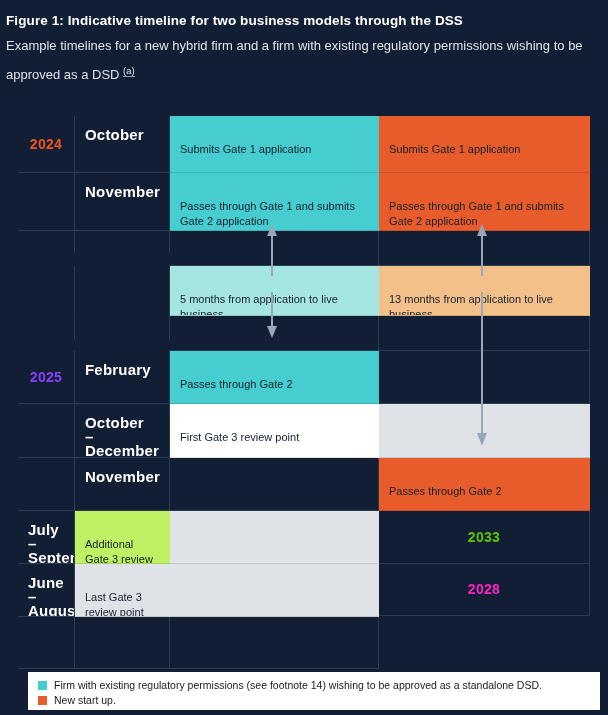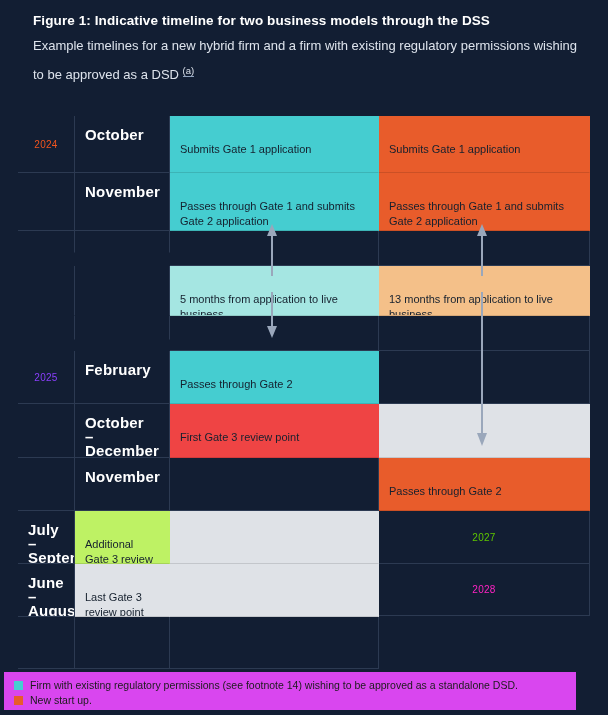--- a/index.html
+++ b/index.html
@@ -3,21 +3,21 @@
 <meta charset="utf-8">
 <style>
   html,body{margin:0;padding:0;}
   body{
     width:608px;height:715px;
     background:#121e33;
     font-family:"Liberation Sans",sans-serif;
     overflow:hidden;
     position:relative;
   }
-  .header{padding:12px 18px 0 33px;}
+  .header{padding:12px 18px 0 6px;}
   .fig-title{
     color:#ffffff;font-size:13.5px;font-weight:bold;line-height:18px;
     letter-spacing:.1px;
   }
   .fig-sub{
     color:#dde3ec;font-size:13px;font-weight:400;line-height:25px;
     margin-top:3px;max-width:578px;
   }
   .fig-sub sup{font-size:9.5px;vertical-align:super;border-bottom:1px solid #8fa2bd;}
 
@@ -36,36 +36,36 @@
     border-right:1px solid #2c3a52;
     border-bottom:1px solid #2c3a52;
     padding:8px 10px;
     font-size:11px;
     line-height:15px;
     display:flex;
     align-items:center;
     overflow:hidden;
   }
   .c-year{
-    font-size:10px;font-weight:normal;letter-spacing:.3px;
+    font-size:14px;font-weight:bold;letter-spacing:.3px;
     justify-content:center;border-right:1px solid #2c3a52;
   }
   .c-month{
     color:#ffffff;font-size:15px;font-weight:bold;line-height:14px;
     letter-spacing:.2px;display:block;padding-top:12px;
   }
   .c-body{color:#15202e;font-size:11px;line-height:15px;display:block;padding-top:26px;}
 
   
   .arrows{position:absolute;left:0;top:0;width:572px;height:545px;pointer-events:none;}
 
   
   .legend{
-    position:absolute;left:4px;top:672px;width:572px;height:38px;
-    background:#d946ef;
+    position:absolute;left:28px;top:672px;width:572px;height:38px;
+    background:#ffffff;
     padding:6px 0 0 0;
     box-sizing:border-box;
   }
   .leg-row{display:flex;align-items:flex-start;padding:0 0 1px 10px;}
   .leg-swatch{
     width:9px;height:9px;flex:0 0 9px;margin-top:3px;margin-right:7px;display:block;
   }
   .leg-text{color:#1b1b1b;font-size:10.5px;line-height:14px;}
 </style>
 </head>
@@ -116,35 +116,35 @@
       <div class="cell c-month" style="height: 53px;">
         <div>February</div>
       </div>
       <div class="cell c-body" style="height: 53px; background: rgb(69, 205, 208); border-right: 1px solid transparent; border-bottom: 1px solid rgba(0, 0, 0, 0.12);">Passes through Gate 2</div>
       <div class="cell c-body" style="height: 53px; background: transparent; border-right: 1px solid rgb(44, 58, 82); border-bottom: 1px solid rgb(44, 58, 82);"></div>
       <div class="cell c-year" style="height: 54px;"></div>
       <div class="cell c-month" style="height: 54px;">
         <div>October</div>
         <div>–December</div>
       </div>
-      <div class="cell c-body" style="height: 54px; background: #ef4444; border-right: 1px solid transparent; border-bottom: 1px solid rgba(0, 0, 0, 0.12);">First Gate 3 review point</div>
+      <div class="cell c-body" style="height: 54px; background: #ffffff; border-right: 1px solid transparent; border-bottom: 1px solid rgba(0, 0, 0, 0.12);">First Gate 3 review point</div>
       <div class="cell c-body" style="height: 54px; background: rgb(223, 226, 231); border-right: 1px solid transparent; border-bottom: 1px solid rgba(0, 0, 0, 0.12);"></div>
       <div class="cell c-year" style="height: 53px;"></div>
       <div class="cell c-month" style="height: 53px;">
         <div>November</div>
       </div>
       <div class="cell c-body" style="height: 53px; background: transparent; border-right: 1px solid rgb(44, 58, 82); border-bottom: 1px solid rgb(44, 58, 82);"></div>
       <div class="cell c-body" style="height: 53px; background: rgb(232, 92, 43); border-right: 1px solid transparent; border-bottom: 1px solid rgba(0, 0, 0, 0.12);">Passes through Gate 2</div>
       <div class="cell c-month" style="height: 53px;">
         <div>July –</div>
         <div>September</div>
       </div>
       <div class="cell c-body" style="height: 53px; background: #bef264; border-right: 1px solid transparent; border-bottom: 1px solid rgba(0, 0, 0, 0.12);">Additional Gate 3 review point</div>
       <div class="cell c-body" style="height: 53px; background: rgb(223, 226, 231); border-right: 1px solid transparent; border-bottom: 1px solid rgba(0, 0, 0, 0.12);"></div>
-      <div class="cell c-year" style="height: 53px; color: rgb(94, 198, 0);">2027</div>
+      <div class="cell c-year" style="height: 53px; color: rgb(94, 198, 0);">2033</div>
       <div class="cell c-month" style="height: 53px;">
         <div>June –</div>
         <div>August</div>
       </div>
       <div class="cell c-body" style="height: 53px; background: rgb(223, 226, 231); border-right: 1px solid transparent; border-bottom: 1px solid rgba(0, 0, 0, 0.12);">Last Gate 3 review point</div>
       <div class="cell c-body" style="height: 53px; background: rgb(223, 226, 231); border-right: 1px solid transparent; border-bottom: 1px solid rgba(0, 0, 0, 0.12);"></div>
       <div class="cell c-year" style="height: 52px; color: rgb(255, 34, 196);">2028</div>
       <div class="cell c-month" style="height: 52px;">
         <div></div>
       </div>

